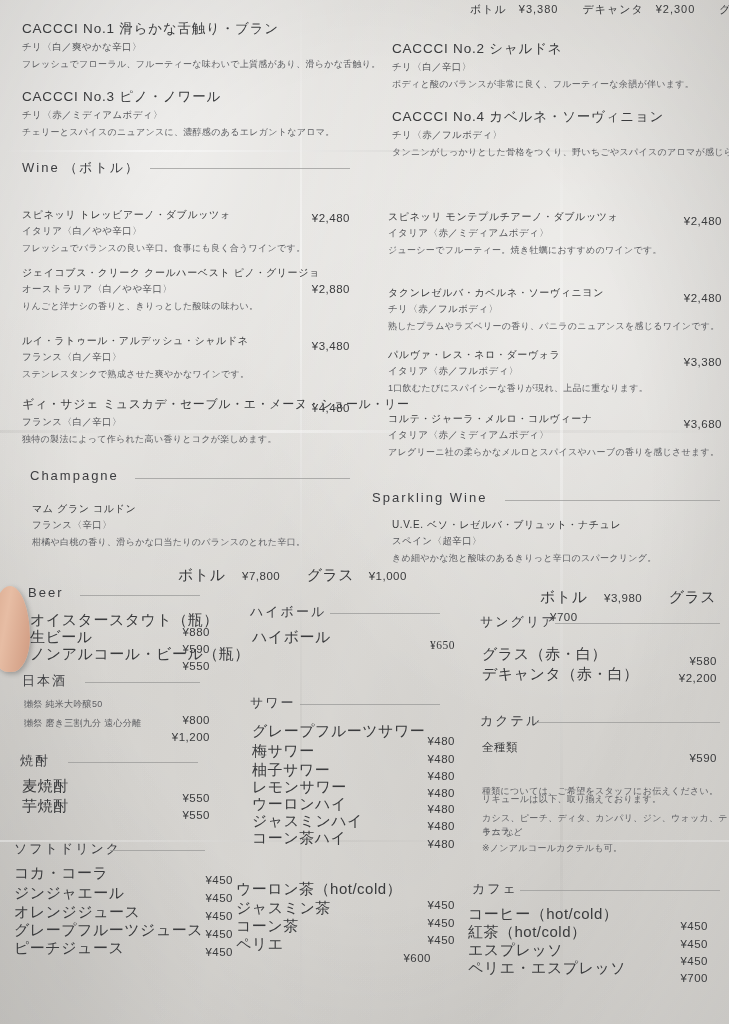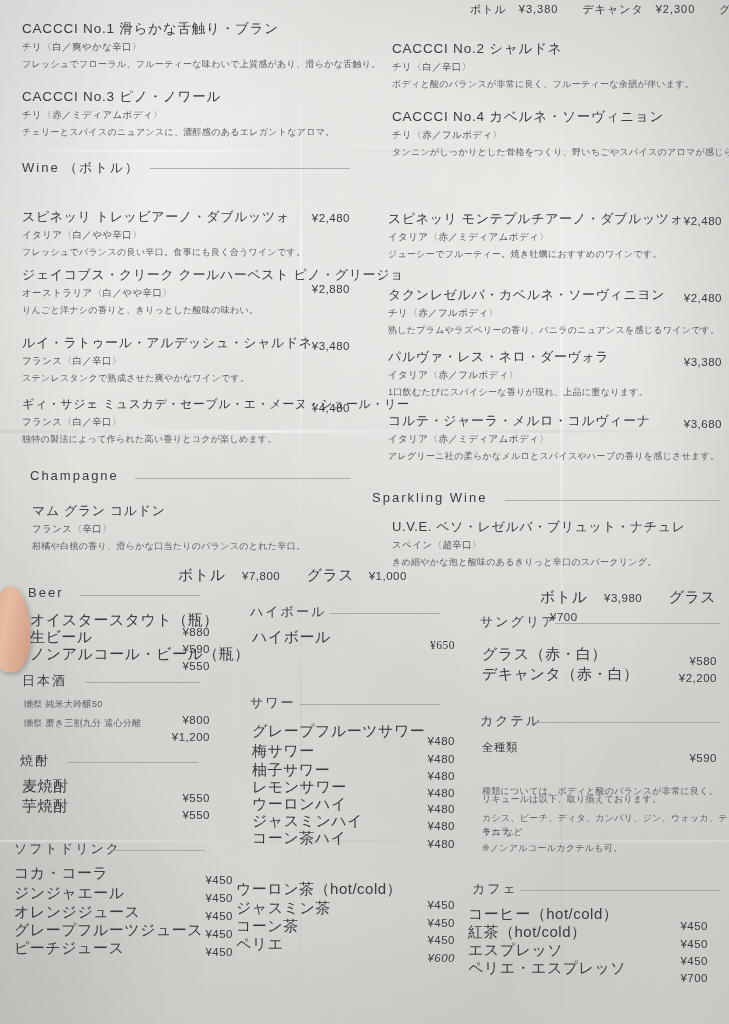--- a/index.html
+++ b/index.html
@@ -33,21 +33,21 @@
   .thumb{
     position:absolute;left:-10px;top:586px;width:40px;height:86px;
     border-radius:50% 50% 45% 45%/60% 60% 40% 40%;
     background:linear-gradient(100deg,#d9a98f 0%,#e7bda4 40%,#cf9a80 100%);
     box-shadow:2px 2px 5px rgba(0,0,0,.25);
     z-index:5;
   }
   .content{position:relative;z-index:2;padding:0;}
 
   .row{position:absolute;}
-  .name{font-size:13px;letter-spacing:.6px;color:#3a3b3d;white-space:nowrap;}
+  .name{font-size:10px;letter-spacing:.6px;color:#3a3b3d;white-space:nowrap;}
   .big{font-size:13.5px;letter-spacing:.8px;}
   .sub{font-size:9.5px;letter-spacing:.4px;color:#55565a;margin-top:3px;white-space:nowrap;}
   .desc{font-size:9px;letter-spacing:.3px;color:#5d5e62;margin-top:4px;white-space:nowrap;}
   .price{font-size:11.5px;letter-spacing:.5px;color:#3a3b3d;text-align:right;white-space:nowrap;}
   .sect{font-size:13px;letter-spacing:2px;color:#3c3d40;white-space:nowrap;}
   .rule{height:1px;background:#9a9a98;opacity:.75;}
   .small{font-size:15px;letter-spacing:.5px;}
   .tiny{font-size:9px;letter-spacing:.3px;color:#5d5e62;}
   .topline{font-size:11px;letter-spacing:1px;color:#3a3b3d;white-space:nowrap;}
 </style>
@@ -225,21 +225,21 @@
     <div class="row price" style="left:400px;top:787px;width:55px;">¥480</div>
     <div class="row price" style="left:400px;top:803px;width:55px;">¥480</div>
     <div class="row price" style="left:400px;top:820px;width:55px;">¥480</div>
     <div class="row price" style="left:400px;top:838px;width:55px;">¥480</div>
 
     <div class="row sect" style="left:480px;top:712px;">カクテル</div>
     <div class="row rule" style="left:535px;top:722px;width:185px;"></div>
     <div class="row small" style="left:482px;top:740px;font-size:11.5px;">全種類</div>
     <div class="row price" style="left:655px;top:752px;width:62px;">¥590</div>
     <div class="row tiny" style="left:482px;top:769px;margin-top:24px;">リキュールは以下、取り揃えております。</div>
-    <div class="row tiny" style="left:482px;top:785px;">種類については、ボディと酸のバランスが非常に良く。</div>
+    <div class="row tiny" style="left:482px;top:785px;">種類については、ご希望をスタッフにお伝えください。</div>
     <div class="row tiny" style="left:482px;top:812px;">カシス、ピーチ、ディタ、カンパリ、ジン、ウォッカ、テキーラ、</div>
     <div class="row tiny" style="left:482px;top:826px;">ラム など</div>
     <div class="row tiny" style="left:482px;top:842px;">※ノンアルコールカクテルも可。</div>
 
     <div class="row sect" style="left:20px;top:752px;">焼酎</div>
     <div class="row rule" style="left:68px;top:762px;width:130px;"></div>
     <div class="row small" style="left:22px;top:777px;">麦焼酎</div>
     <div class="row small" style="left:22px;top:797px;">芋焼酎</div>
     <div class="row price" style="left:150px;top:792px;width:60px;">¥550</div>
     <div class="row price" style="left:150px;top:809px;width:60px;">¥550</div>
@@ -257,21 +257,21 @@
     <div class="row price" style="left:178px;top:928px;width:55px;">¥450</div>
     <div class="row price" style="left:178px;top:946px;width:55px;">¥450</div>
 
     <div class="row small" style="left:236px;top:880px;">ウーロン茶（hot/cold）</div>
     <div class="row small" style="left:236px;top:899px;">ジャスミン茶</div>
     <div class="row small" style="left:236px;top:917px;">コーン茶</div>
     <div class="row small" style="left:236px;top:935px;">ペリエ</div>
     <div class="row price" style="left:400px;top:899px;width:55px;">¥450</div>
     <div class="row price" style="left:400px;top:917px;width:55px;">¥450</div>
     <div class="row price" style="left:400px;top:934px;width:55px;">¥450</div>
-    <div class="row price" style="left:400px;top:952px;width:55px;font-style:italic;">¥600</div>
+    <div class="row price" style="left:376px;top:952px;width:55px;">¥600</div>
 
     <div class="row sect" style="left:472px;top:880px;">カフェ</div>
     <div class="row rule" style="left:520px;top:890px;width:200px;"></div>
     <div class="row small" style="left:468px;top:905px;">コーヒー（hot/cold）</div>
     <div class="row small" style="left:468px;top:923px;">紅茶（hot/cold）</div>
     <div class="row small" style="left:468px;top:941px;">エスプレッソ</div>
     <div class="row small" style="left:468px;top:959px;">ペリエ・エスプレッソ</div>
     <div class="row price" style="left:650px;top:920px;width:58px;">¥450</div>
     <div class="row price" style="left:650px;top:938px;width:58px;">¥450</div>
     <div class="row price" style="left:650px;top:955px;width:58px;">¥450</div>

